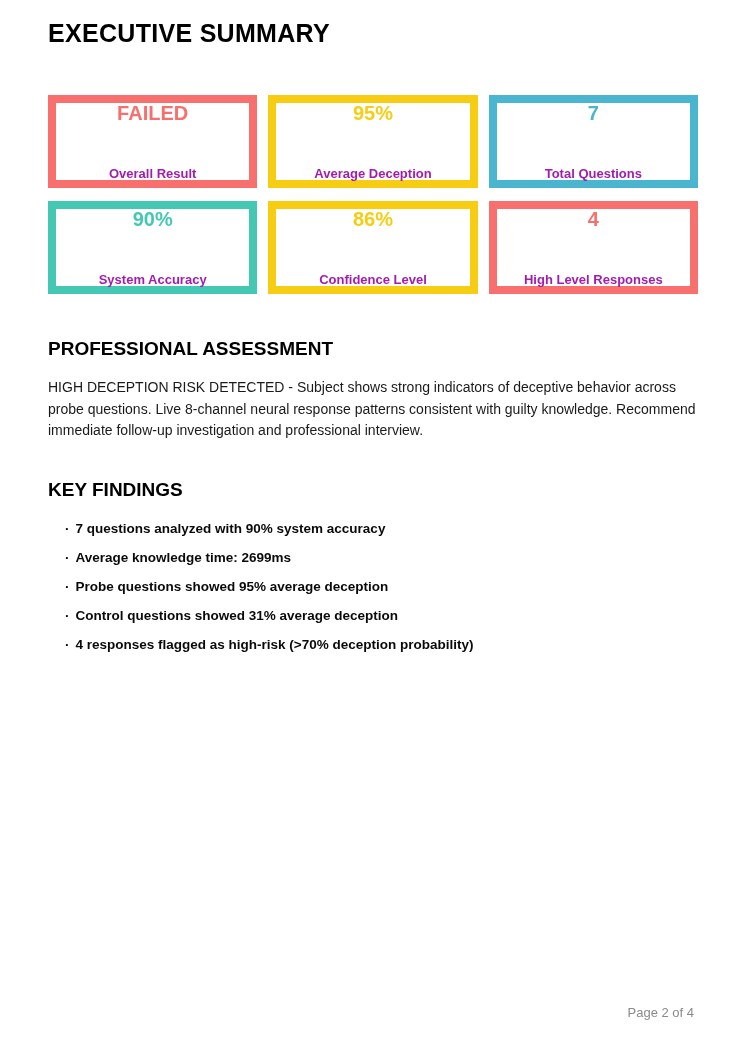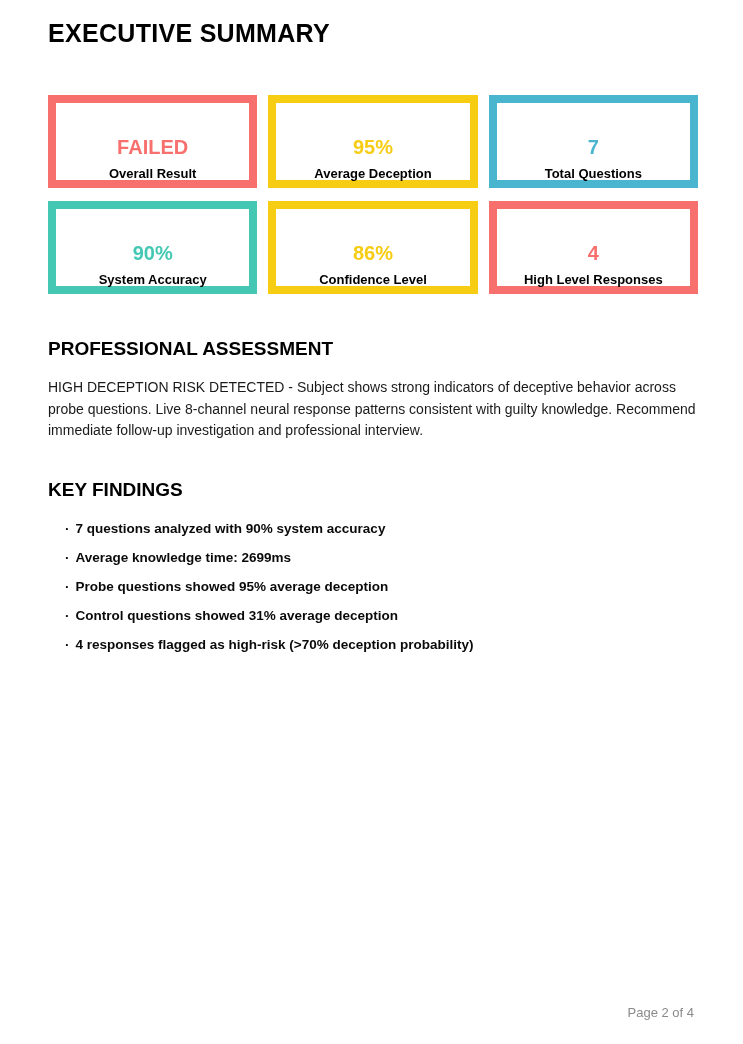--- a/index.html
+++ b/index.html
@@ -33,32 +33,32 @@
     column-gap: 11px;
     row-gap: 13px;
   }
   .stat-card {
     height: 93px;
     border: 8px solid #ccc;
     background: #fff;
     display: flex;
     flex-direction: column;
     align-items: center;
-    justify-content: flex-end;
+    justify-content: space-between;
     gap: 10px;
   }
   .stat-value {
     font-size: 20px;
     font-weight: bold;
     line-height: 1;
   }
   .stat-label {
     font-size: 13px;
     font-weight: bold;
-    color: #000000;
+    color: #a21caf;
     line-height: 1;
   }
   .section-assessment { margin-top: 44px; }
   .section-heading {
     font-size: 19px;
     font-weight: bold;
     color: #000;
   }
   .assessment-body {
     margin-top: 17px;

